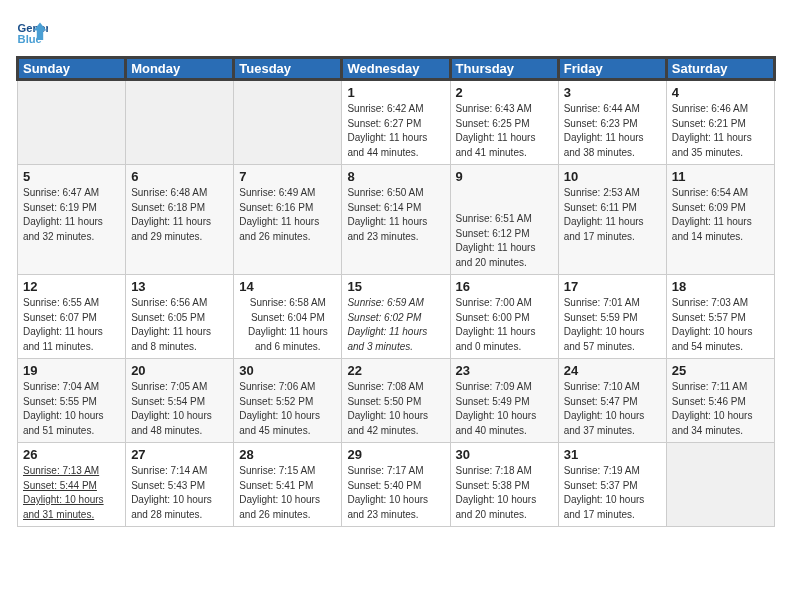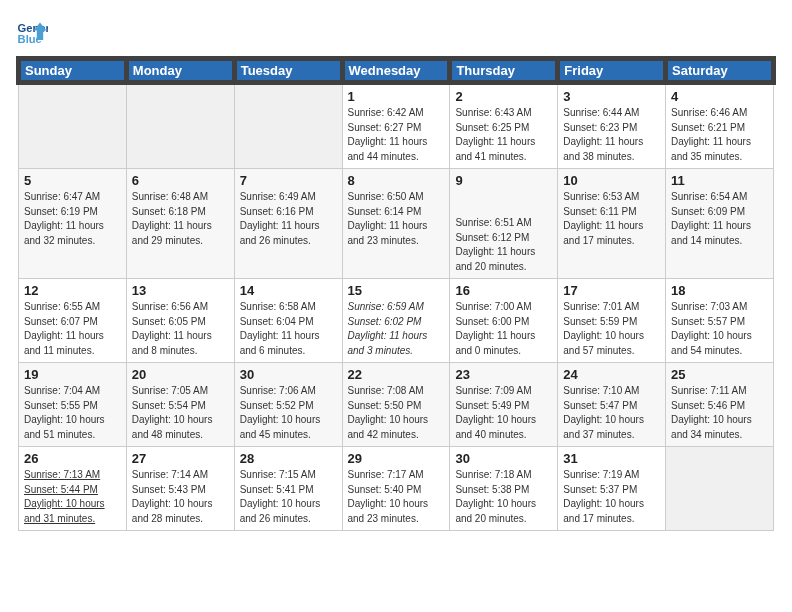--- a/index.html
+++ b/index.html
@@ -42,21 +42,21 @@
       border-collapse: collapse;
       border: 1px solid #ccc;
     }
     .calendar th {
       background: #2a6db5;
       color: #fff;
       font-size: 13px;
       font-weight: bold;
       padding: 2px 4px;
       text-align: left;
-      border: 5px solid #404040;
+      border: 3px solid #404040;
     }
     .calendar td {
       vertical-align: top;
       padding: 4px 5px;
       border: 1px solid #ccc;
       font-size: 10.5px;
       color: #333;
       width: 108px;
       min-height: 80px;
       background: #fff;
@@ -177,21 +177,21 @@
         </td>
         <td>
           <div class="day-number">9</div>
           <div class="day-info" style="white-space: pre-line; margin-top: 28px;">Sunrise: 6:51 AM
 Sunset: 6:12 PM
 Daylight: 11 hours
 and 20 minutes.</div>
         </td>
         <td>
           <div class="day-number">10</div>
-          <div class="day-info" style="white-space: pre-line;">Sunrise: 6:53 AM
+          <div class="day-info" style="white-space: pre-line;">Sunrise: 2:53 AM
 Sunset: 6:11 PM
 Daylight: 11 hours
 and 17 minutes.</div>
         </td>
         <td>
           <div class="day-number">11</div>
           <div class="day-info" style="white-space: pre-line;">Sunrise: 6:54 AM
 Sunset: 6:09 PM
 Daylight: 11 hours
 and 14 minutes.</div>
@@ -207,21 +207,21 @@
         </td>
         <td>
           <div class="day-number">13</div>
           <div class="day-info" style="white-space: pre-line;">Sunrise: 6:56 AM
 Sunset: 6:05 PM
 Daylight: 11 hours
 and 8 minutes.</div>
         </td>
         <td>
           <div class="day-number">14</div>
-          <div class="day-info" style="white-space: pre-line;">Sunrise: 6:58 AM
+          <div class="day-info" style="white-space: pre-line; text-align: center;">Sunrise: 6:58 AM
 Sunset: 6:04 PM
 Daylight: 11 hours
 and 6 minutes.</div>
         </td>
         <td>
           <div class="day-number">15</div>
           <div class="day-info" style="white-space: pre-line; font-style: italic;">Sunrise: 6:59 AM
 Sunset: 6:02 PM
 Daylight: 11 hours
 and 3 minutes.</div>

